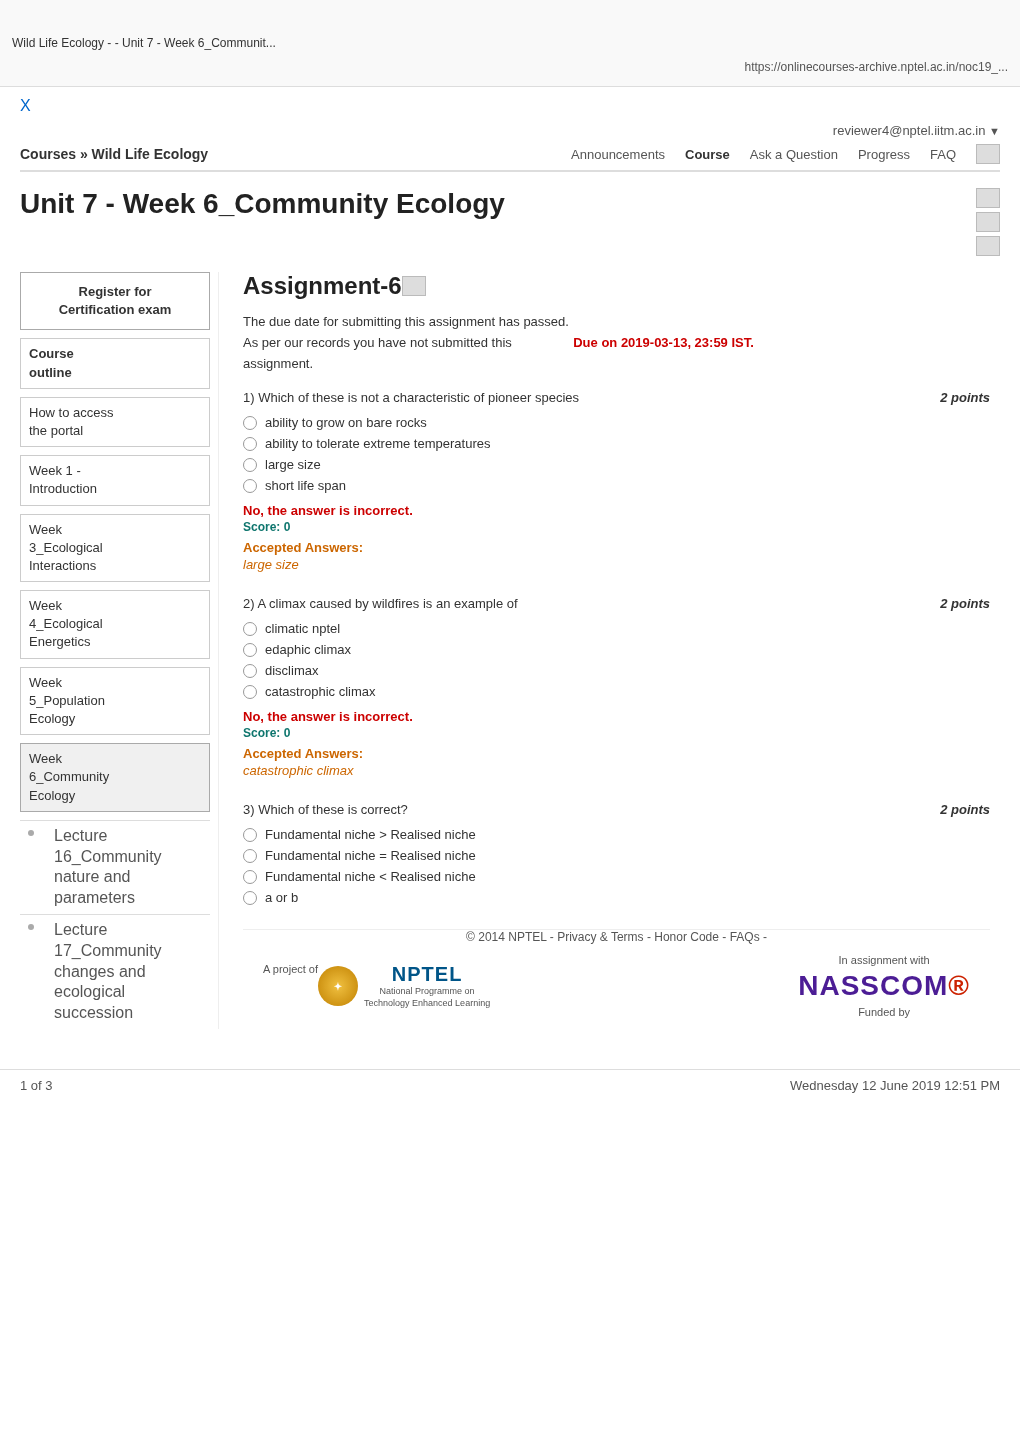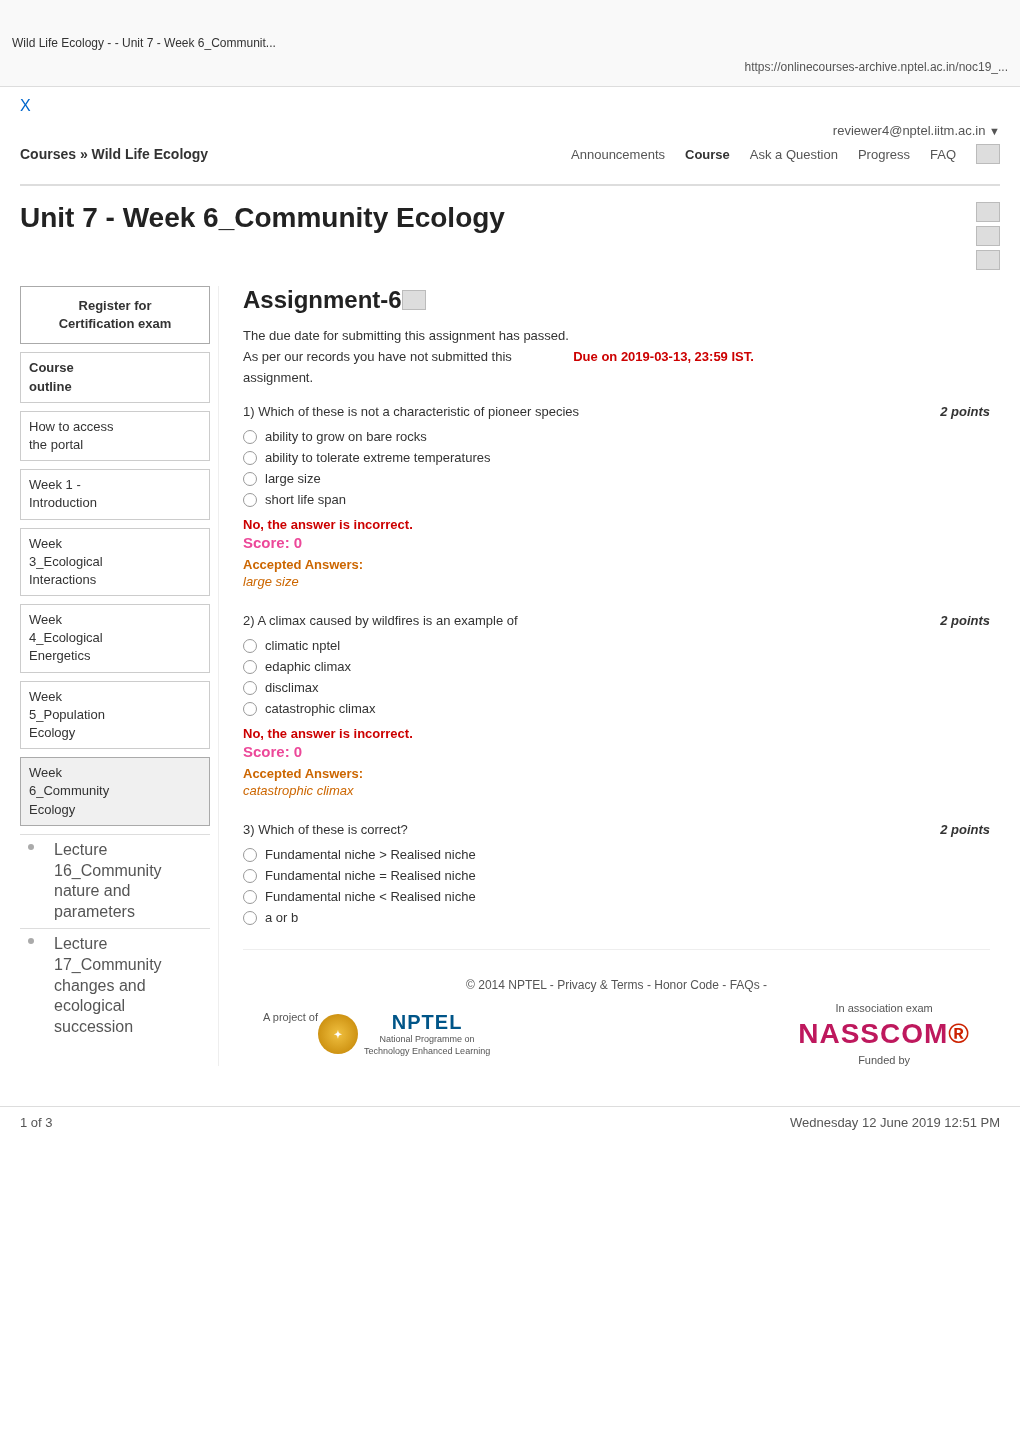--- a/index.html
+++ b/index.html
@@ -47,21 +47,21 @@
       margin-bottom: 6px;
     }
     .top-right-user .dropdown-arrow { font-size: 11px; }
 
     
     .breadcrumb-nav {
       display: flex;
       align-items: center;
       gap: 20px;
       border-bottom: 2px solid #ddd;
-      padding-bottom: 20px;
+      padding-bottom: 6px;
       margin-bottom: 16px;
     }
     .breadcrumb {
       font-size: 14px;
       color: #333;
       font-weight: bold;
     }
     .nav-links {
       display: flex;
       gap: 20px;
@@ -222,22 +222,22 @@
       display: inline-block;
     }
 
     .feedback-incorrect {
       color: #cc0000;
       font-size: 13px;
       font-weight: bold;
       margin-bottom: 2px;
     }
     .feedback-score {
-      color: #ec4899;
-      font-size: 15px;
+      color: #0f766e;
+      font-size: 12px;
       font-weight: bold;
       margin-bottom: 6px;
     }
     .accepted-label {
       color: #cc6600;
       font-size: 13px;
       font-weight: bold;
       margin-bottom: 2px;
     }
     .accepted-value {
@@ -245,21 +245,21 @@
       font-style: italic;
       font-size: 13px;
       margin-bottom: 8px;
     }
 
     
     .footer {
       text-align: center;
       font-size: 12px;
       color: #555;
-      padding-top: 28px;
+      padding-top: 0;
       border-top: 1px solid #eee;
     }
     .footer-logos {
       display: flex;
       justify-content: space-between;
       align-items: center;
       margin-top: 10px;
       padding: 0 20px;
     }
     .footer-left {
@@ -295,21 +295,21 @@
       font-size: 9px;
       color: #555;
       line-height: 1.3;
     }
     .nasscom-logo {
       font-size: 28px;
       font-weight: bold;
       color: #005588;
       letter-spacing: 1px;
     }
-    .nasscom-logo span { color: #be185d; }
+    .nasscom-logo span { color: #4c1d95; }
     .footer-right {
       display: flex;
       flex-direction: column;
       align-items: center;
     }
     .assoc-label { font-size: 11px; color: #555; margin-bottom: 4px; }
     .funded-label { font-size: 11px; color: #555; margin-top: 4px; }
 
     
     .bottom-bar {
@@ -542,21 +542,21 @@
               <div>
                 <div class="nptel-text">NPTEL</div>
                 <div class="nptel-subtext">
                   <span>National Programme on</span><br>
                   <span>Technology Enhanced Learning</span>
                 </div>
               </div>
             </div>
           </div>
           <div class="footer-right">
-            <div class="assoc-label">In association exam</div>
+            <div class="assoc-label">In assignment with</div>
             <div class="nasscom-logo">
               <span>NASSCOM</span><span style="color:#cc2200;">®</span>
             </div>
             <div class="funded-label">Funded by</div>
           </div>
         </div>
       </div>
 
     </div>
   </div>

